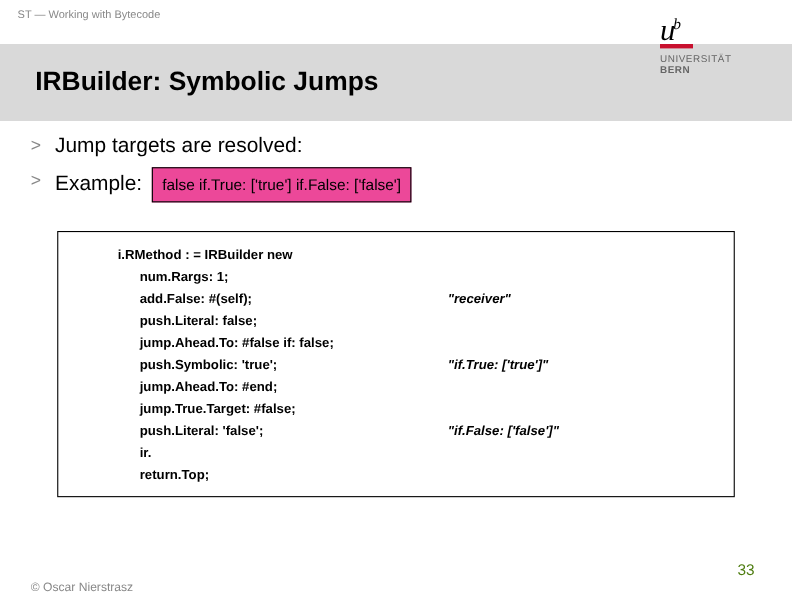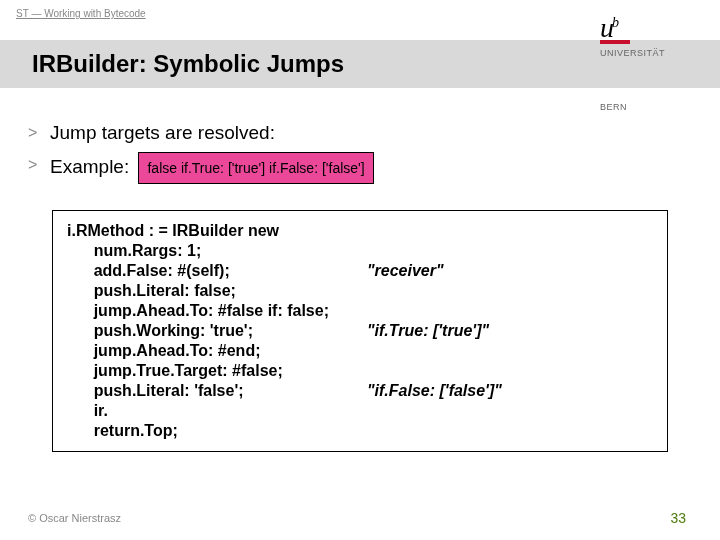--- a/index.html
+++ b/index.html
@@ -11,28 +11,27 @@
     background: #ffffff;
     position: relative;
     overflow: hidden;
   }
   .top-strip {
     position: absolute;
     top: 8px;
     left: 16px;
     font-size: 10px;
     color: #888;
-    text-decoration: underline;
   }
   .header-band {
     position: absolute;
     top: 40px;
     left: 0;
     right: 0;
-    height: 48px;
+    height: 70px;
     background: #d9d9d9;
     display: flex;
     align-items: center;
   }
   .header-title {
     margin-left: 32px;
     font-size: 24px;
     font-weight: bold;
     color: #000;
   }
@@ -63,21 +62,21 @@
     height: 4px;
     width: 30px;
     margin-top: -4px;
   }
   .logo-text {
     font-size: 9px;
     color: #666;
     margin-top: 4px;
   }
   .logo-text .uni { letter-spacing: 0.5px; }
-  .logo-text .bern { font-weight: normal; letter-spacing: 0.5px; margin-top: 44px; }
+  .logo-text .bern { font-weight: bold; letter-spacing: 0.5px; }
 
   .content {
     position: absolute;
     top: 120px;
     left: 28px;
     right: 28px;
   }
   .bullet-row {
     display: flex;
     align-items: flex-start;
@@ -108,33 +107,34 @@
 
   .code-box {
     margin-top: 26px;
     margin-left: 24px;
     margin-right: 24px;
     border: 1px solid #000;
     padding: 10px 14px 10px 14px;
     background: #fff;
   }
   .code-line {
-    font-size: 16px;
+    font-size: 12px;
     font-weight: bold;
     color: #000;
     line-height: 20px;
     white-space: pre;
     display: flex;
+    margin-left: 40px;
   }
   .code-left { flex: 0 0 300px; }
   .code-right { flex: 1; font-style: italic; }
 
   .footer-left {
     position: absolute;
-    bottom: 16px;
+    bottom: 0;
     left: 28px;
     font-size: 11px;
     color: #888;
   }
   .footer-right {
     position: absolute;
     bottom: 14px;
     right: 34px;
     font-size: 14px;
     color: #4d7c0f;
@@ -172,21 +172,21 @@
       <span class="inline-code-box">false if.True: ['true'] if.False: ['false']</span>
     </div>
   </div>
 
   <div class="code-box">
     <div class="code-line"><span class="code-left">i.RMethod : = IRBuilder new</span></div>
     <div class="code-line"><span class="code-left">      num.Rargs: 1;</span></div>
     <div class="code-line"><span class="code-left">      add.False: #(self);</span><span class="code-right">"receiver"</span></div>
     <div class="code-line"><span class="code-left">      push.Literal: false;</span></div>
     <div class="code-line"><span class="code-left">      jump.Ahead.To: #false if: false;</span></div>
-    <div class="code-line"><span class="code-left">      push.Working: 'true';</span><span class="code-right">"if.True: ['true']"</span></div>
+    <div class="code-line"><span class="code-left">      push.Symbolic: 'true';</span><span class="code-right">"if.True: ['true']"</span></div>
     <div class="code-line"><span class="code-left">      jump.Ahead.To: #end;</span></div>
     <div class="code-line"><span class="code-left">      jump.True.Target: #false;</span></div>
     <div class="code-line"><span class="code-left">      push.Literal: 'false';</span><span class="code-right">"if.False: ['false']"</span></div>
     <div class="code-line"><span class="code-left">      ir.</span></div>
     <div class="code-line"><span class="code-left">      return.Top;</span></div>
   </div>
 
 </div>
 
 <div class="footer-left">© Oscar Nierstrasz</div>

